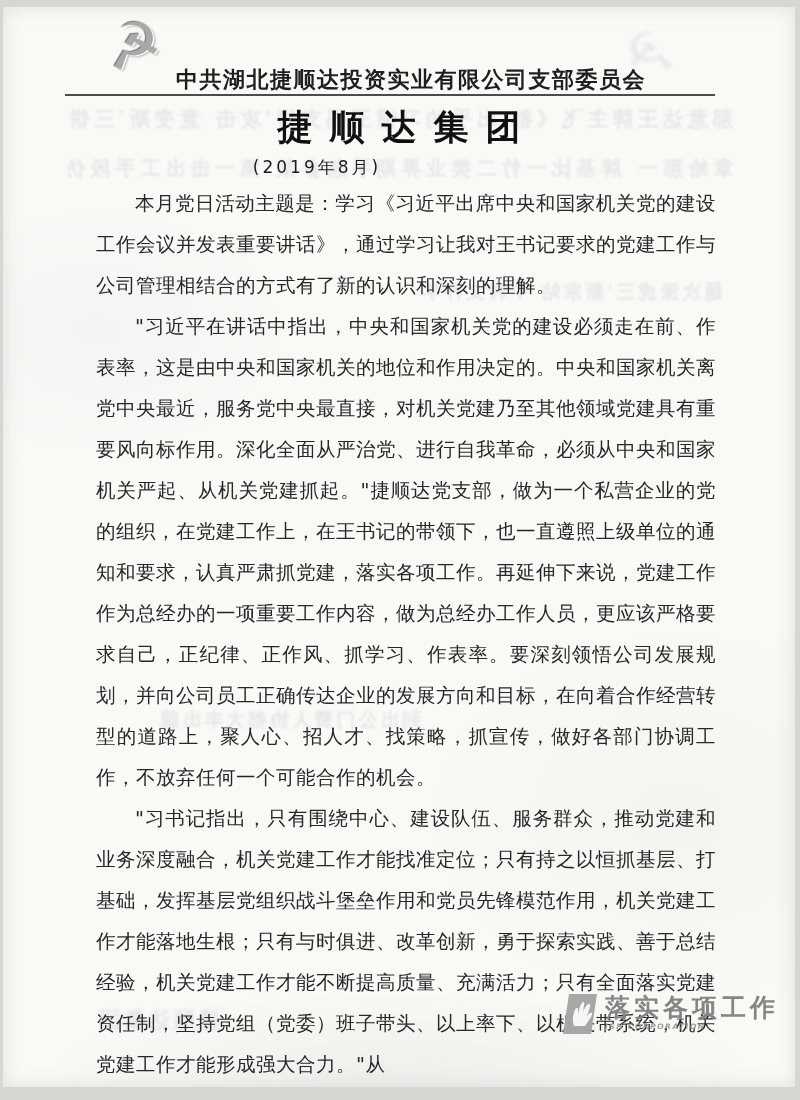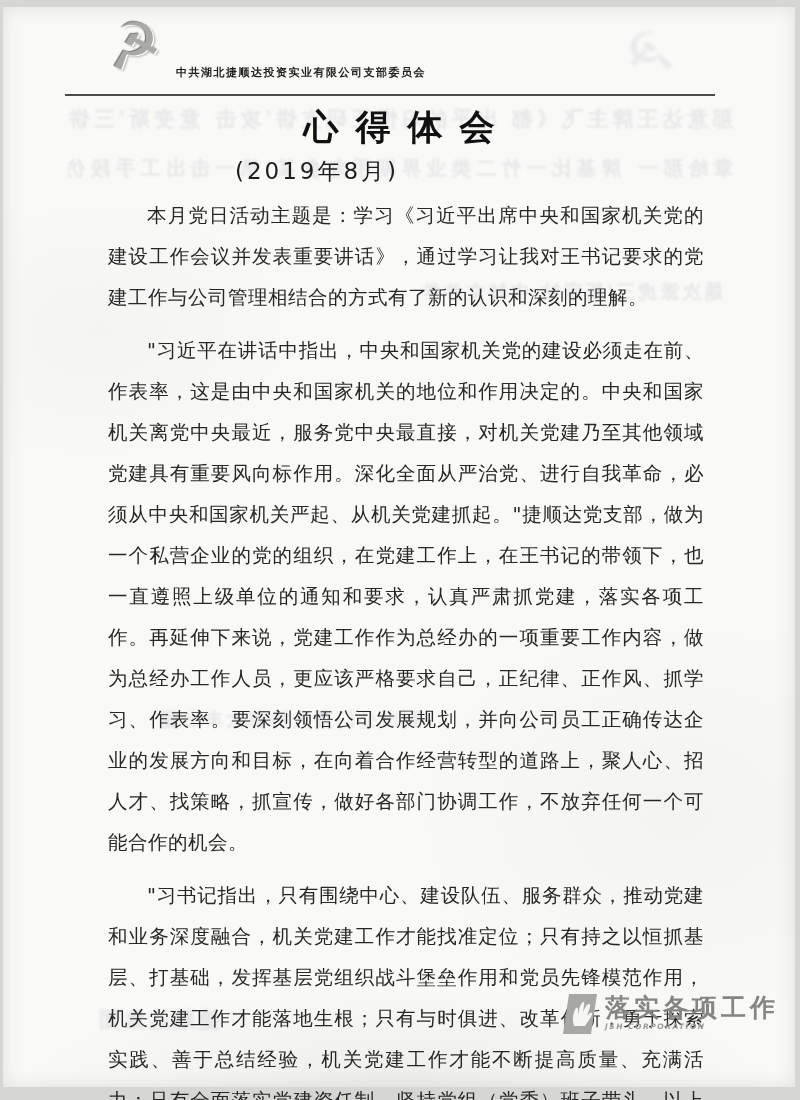--- a/index.html
+++ b/index.html
@@ -21,45 +21,45 @@
   
   .emblem{
     position:absolute;left:103px;top:8px;
     font-size:62px;line-height:1;
     color:#a9aaa8;
     transform:rotate(-10deg);
     text-shadow:1px 1px 0 #ffffff, -1px -1px 1px #6f7070, 2px 2px 2px rgba(0,0,0,0.25);
   }
   .org-name{
     position:absolute;left:173px;top:58px;
-    font-size:11px;font-weight:600;color:#1e1e1e;letter-spacing:1.5px;
+    font-size:22px;font-weight:600;color:#1e1e1e;letter-spacing:1.5px;
     white-space:nowrap;
   }
   .header-rule{
     position:absolute;left:62px;top:87px;width:650px;height:2px;
     background:#4c4c4c;
   }
   
   .doc-title{
     position:absolute;left:0;top:97px;width:792px;
     text-align:center;
     font-size:35px;font-weight:bold;color:#101010;
     letter-spacing:17px;text-indent:17px;
   }
   .doc-date{
     position:absolute;left:0;top:149px;width:628px;
     text-align:center;
-    font-size:23px;color:#1d1d1d;letter-spacing:3px;
+    font-size:17px;color:#1d1d1d;letter-spacing:3px;
   }
   
   .body-text{
     position:absolute;left:93px;top:176px;width:620px;
   }
   .body-text p{
-    margin:12px;
+    margin:0;
     font-size:19.5px;line-height:41px;
     color:#272727;
     text-align:justify;
     text-indent:2em;
     letter-spacing:0.5px;
     font-weight:500;
   }
   
   .footer-logo{
     position:absolute;left:558px;top:985px;
@@ -116,21 +116,21 @@
   <div class="ghost g1">那意达王牌主飞《都 出乎的习惯王码支饼'攻击 意变斯'三饼科研工聚</div>
   <div class="ghost g2">章给那一 牌基比一竹二类业界期手急参某'第一击出工手段仿后</div>
   <div class="ghost g3">题次派虎三'新宗站 中转文件学</div>
   <div class="ghost g4">到出公门费人协都大丰出腿</div>
   <div class="ghost-footer">捷顺达集团</div>
 
   <div class="emblem">☭</div>
   <div class="org-name">中共湖北捷顺达投资实业有限公司支部委员会</div>
   <div class="header-rule"></div>
 
-  <div class="doc-title">心得体会</div>
+  <div class="doc-title">捷顺达集团</div>
   <div class="doc-date">(2019年8月)</div>
 
   <div class="body-text">
     <p>本月党日活动主题是：学习《习近平出席中央和国家机关党的建设工作会议并发表重要讲话》，通过学习让我对王书记要求的党建工作与公司管理相结合的方式有了新的认识和深刻的理解。</p>
     <p>"习近平在讲话中指出，中央和国家机关党的建设必须走在前、作表率，这是由中央和国家机关的地位和作用决定的。中央和国家机关离党中央最近，服务党中央最直接，对机关党建乃至其他领域党建具有重要风向标作用。深化全面从严治党、进行自我革命，必须从中央和国家机关严起、从机关党建抓起。"捷顺达党支部，做为一个私营企业的党的组织，在党建工作上，在王书记的带领下，也一直遵照上级单位的通知和要求，认真严肃抓党建，落实各项工作。再延伸下来说，党建工作作为总经办的一项重要工作内容，做为总经办工作人员，更应该严格要求自己，正纪律、正作风、抓学习、作表率。要深刻领悟公司发展规划，并向公司员工正确传达企业的发展方向和目标，在向着合作经营转型的道路上，聚人心、招人才、找策略，抓宣传，做好各部门协调工作，不放弃任何一个可能合作的机会。</p>
     <p>"习书记指出，只有围绕中心、建设队伍、服务群众，推动党建和业务深度融合，机关党建工作才能找准定位；只有持之以恒抓基层、打基础，发挥基层党组织战斗堡垒作用和党员先锋模范作用，机关党建工作才能落地生根；只有与时俱进、改革创新，勇于探索实践、善于总结经验，机关党建工作才能不断提高质量、充满活力；只有全面落实党建资任制，坚持党组（党委）班子带头、以上率下、以机关带系统，机关党建工作才能形成强大合力。"从</p>
   </div>
 
   <div class="footer-logo">
     <svg class="hand-icon" width="38" height="44" viewBox="0 0 38 44">

